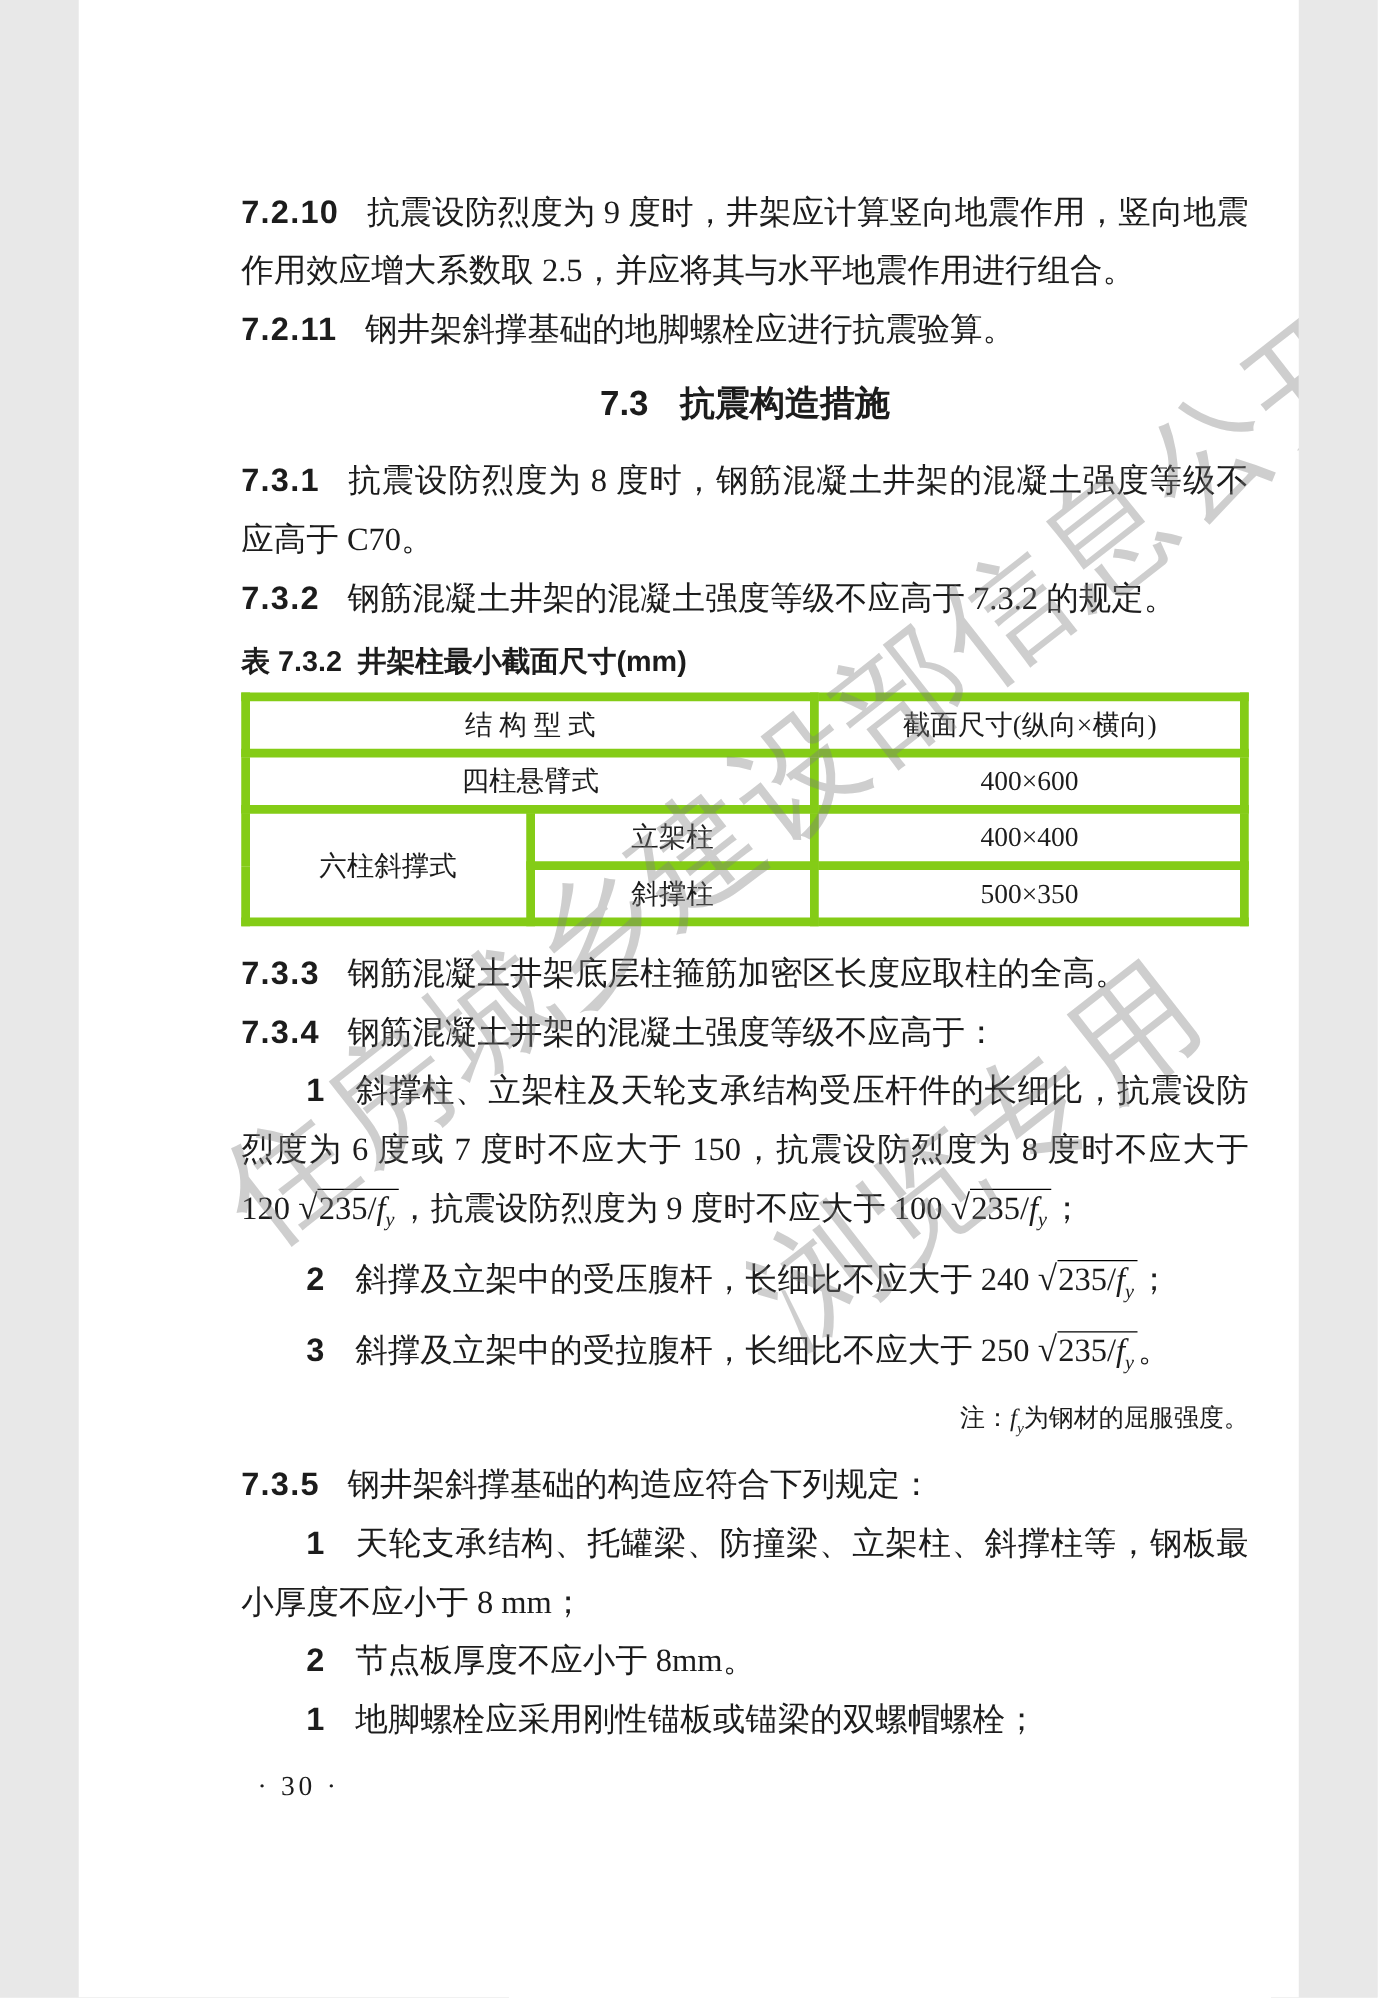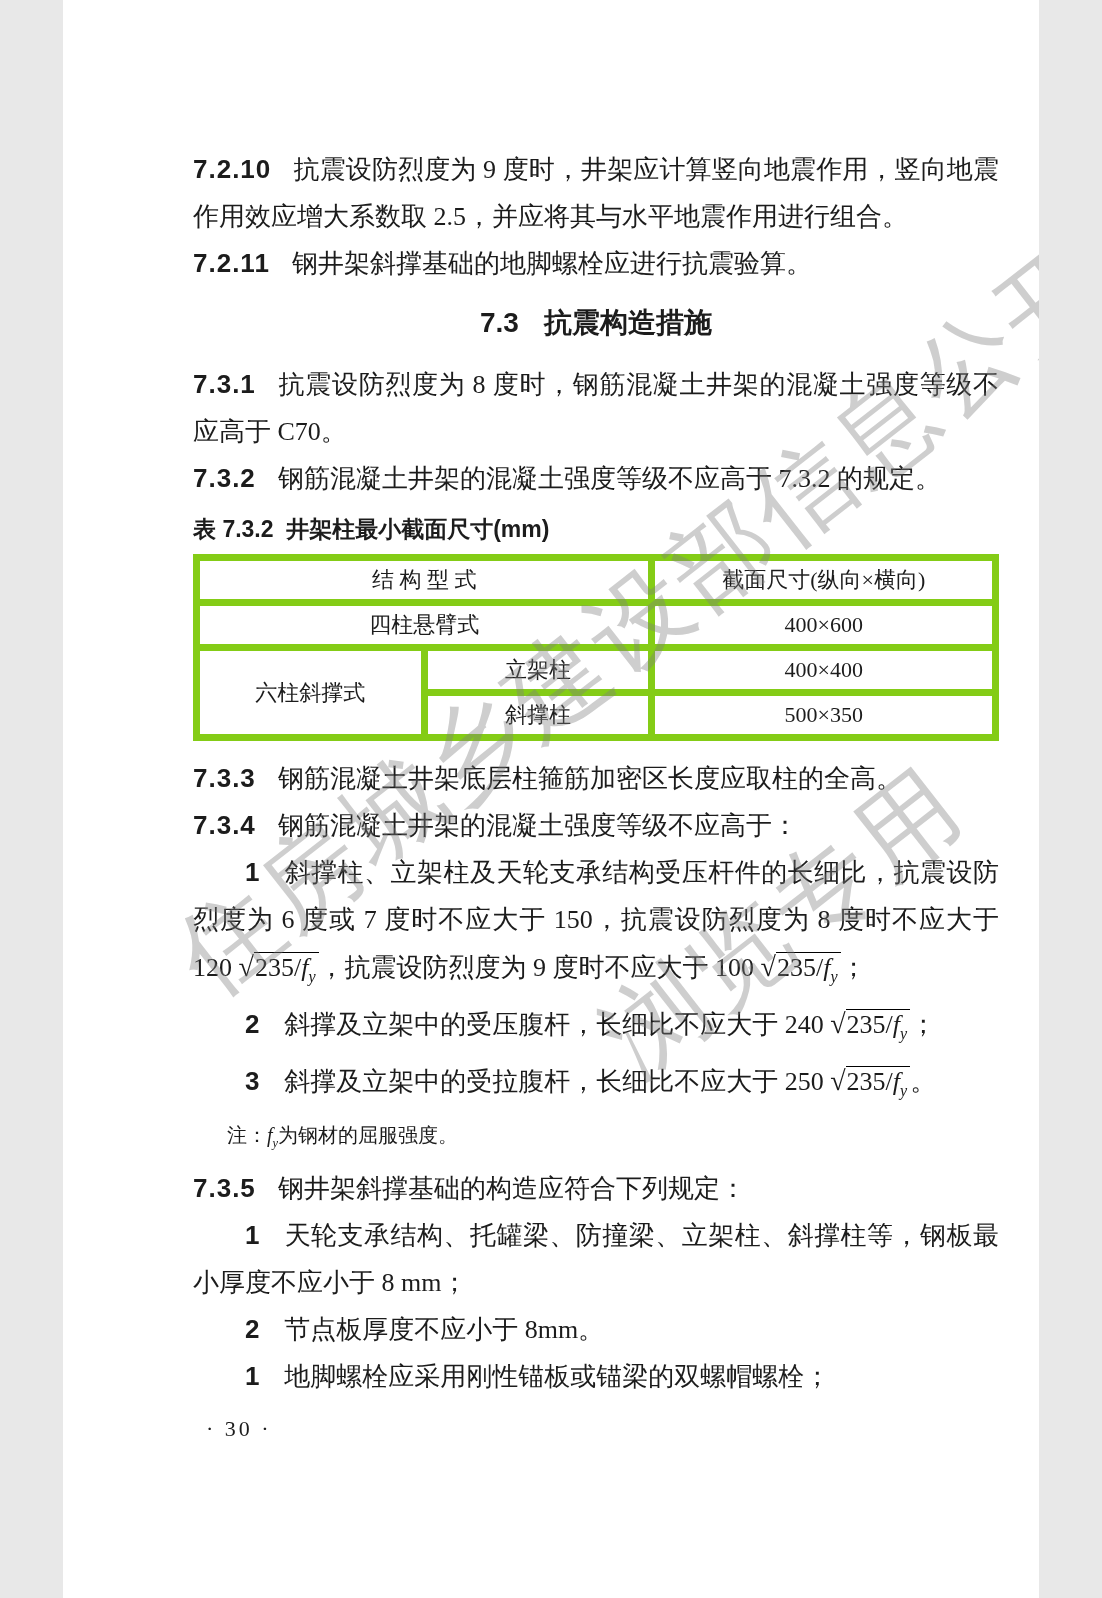--- a/index.html
+++ b/index.html
@@ -77,21 +77,21 @@
   .sqrt { white-space: nowrap; }
   .sqrt-sign { font-size: 1.08em; }
   .sqrt-bar { border-top: 1.6px solid #000; padding: 0 3px 0 1px; }
   .sqrt i, .fy-var { font-style: italic; font-family: "Liberation Serif", serif; }
   .sqrt sub, .note sub { font-size: 0.62em; font-style: italic; }
   p.note {
     margin: 2px 0 4px 0;
     padding-left: 1.7em;
     font-size: 20px;
     line-height: 36px;
-    text-align: left;
+    text-align: right;
   }
   .page-number {
     position: absolute;
     left: 143px;
     top: 1416px;
     font-size: 22px;
     letter-spacing: 3px;
   }
   .watermark {
     position: absolute;

